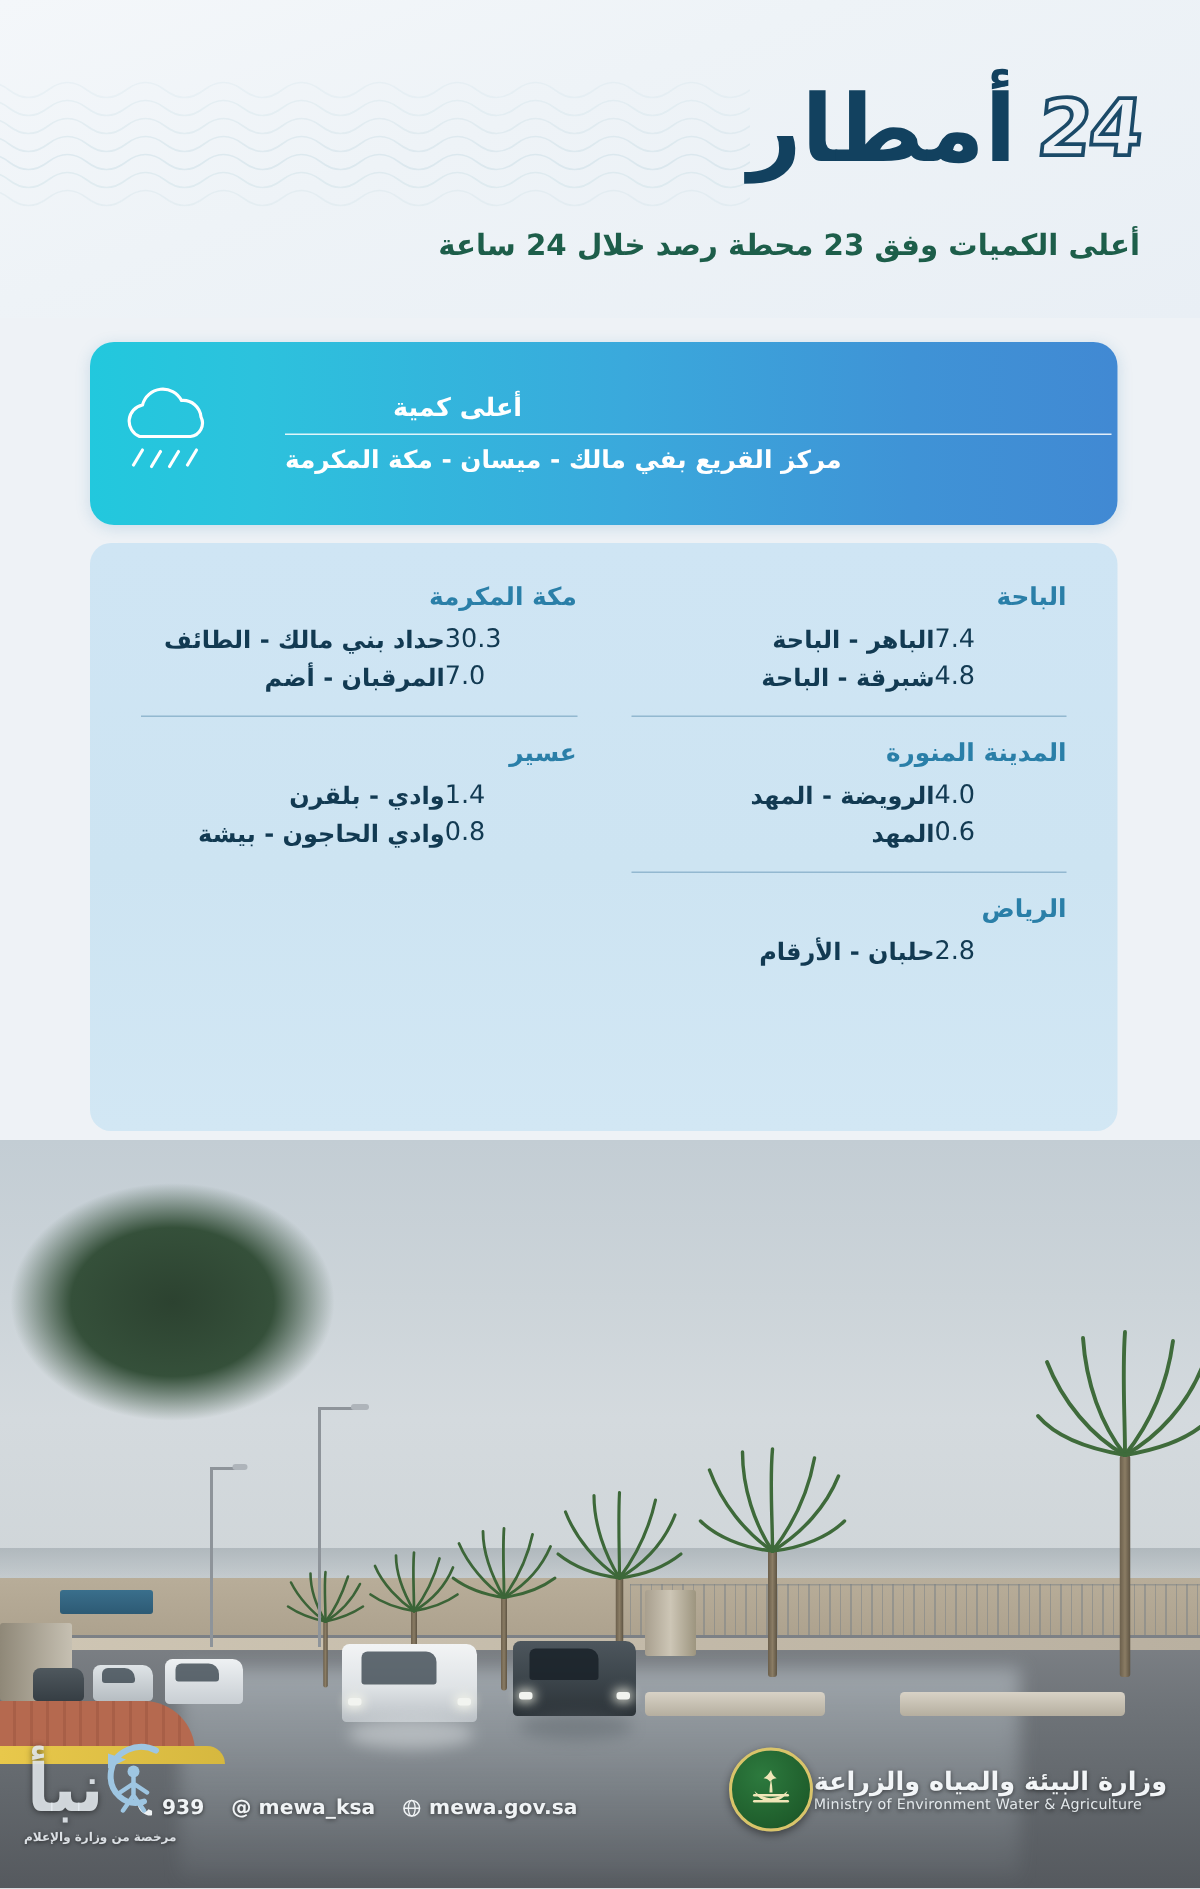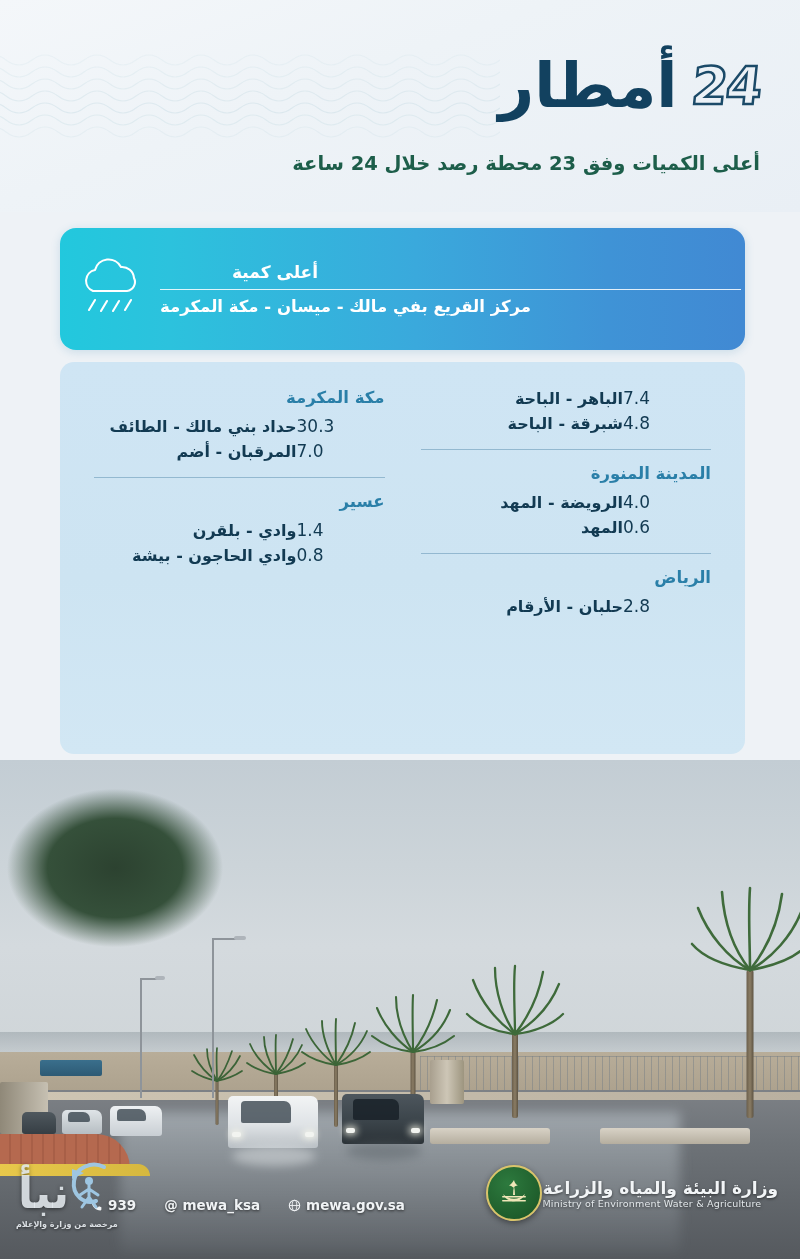--- a/index.html
+++ b/index.html
@@ -40,21 +40,21 @@
     border-radius:16px;
     background:linear-gradient(90deg,#22c8dd 0%,#2cc2dd 16%,#3aa9dc 52%,#3f93d6 80%,#4189d3 100%);
     display:flex;align-items:center;
     box-shadow:0 2px 10px rgba(40,120,170,.18);
   }
   .banner-value{
     width:255px;text-align:center;color:#e9fbff;
     font-size:74px;font-weight:300;letter-spacing:3px;line-height:1;
     direction:ltr;padding-bottom:4px;
   }
-  .banner-mid{flex:1;display:flex;flex-direction:column;align-items:flex-end;padding-right:4px;}
+  .banner-mid{flex:1;display:flex;flex-direction:column;align-items:flex-end;padding-right:4px;margin-left:30px;}
   .banner-label{color:#ffffff;font-size:17px;font-weight:bold;margin-bottom:4px;padding-left:72px;}
   .banner-rule{width:100%;height:1px;background:rgba(255,255,255,.85);margin:3px 0 7px;}
   .banner-station{color:#ffffff;font-size:16.5px;font-weight:bold;white-space:nowrap;}
   .banner-icon{width:100px;display:flex;align-items:center;justify-content:center;}
 
   
   .card{
     position:absolute;left:60px;top:362px;width:685px;height:392px;
     border-radius:14px;
     background:linear-gradient(180deg,#cfe5f4 0%,#cde4f2 55%,#d2e7f4 100%);
@@ -136,21 +136,21 @@
   .ministry-text{display:flex;flex-direction:column;align-items:flex-end;}
   .ministry-ar{color:#f2f5f7;font-size:17px;font-weight:bold;white-space:nowrap;
     text-shadow:0 1px 3px rgba(0,0,0,.55);}
   .ministry-en{color:#e3e8eb;font-size:9.5px;letter-spacing:.2px;white-space:nowrap;
     text-shadow:0 1px 3px rgba(0,0,0,.55);direction:ltr;}
   .emblem{width:52px;height:52px;border-radius:50%;
     background:radial-gradient(circle at 38% 32%,#2d7a3e,#1f5e2c 70%,#184a22);
     border:2px solid #d9c46a;display:flex;align-items:center;justify-content:center;
     box-shadow:0 2px 6px rgba(0,0,0,.45);}
   .contact{
-    position:absolute;left:90px;bottom:46px;display:flex;gap:28px;
+    position:absolute;left:90px;bottom:46px;display:flex;gap:18px;
     direction:ltr;
     margin-top:23px;
   }
   .contact-item{display:flex;align-items:center;gap:5px;color:#f0f3f5;font-size:13.5px;
     text-shadow:0 1px 3px rgba(0,0,0,.6);white-space:nowrap;font-weight:bold;}
   .watermark{position:absolute;left:16px;bottom:28px;width:110px;height:78px;}
   .wm-ar{position:absolute;left:2px;top:14px;color:rgba(230,236,240,.88);
     font-size:44px;font-weight:bold;text-shadow:0 1px 4px rgba(0,0,0,.5);}
   .wm-sub{position:absolute;left:0;bottom:2px;color:rgba(235,240,244,.9);
     font-size:8px;font-weight:bold;white-space:nowrap;text-shadow:0 1px 3px rgba(0,0,0,.6);}
@@ -194,20 +194,21 @@
         <line x1="52" y1="52" x2="58" y2="42"></line>
       </g>
     </svg>
   </div>
 </div>
 
 <div class="card">
   <div class="card-cols">
     <div class="col right">
         <div class="region">
+          <div class="region-name">الباحة</div>
           <div class="st-row">
             <div class="st-val">7.4</div>
             <div class="st-name">الباهر - الباحة</div>
           </div>
           <div class="st-row">
             <div class="st-val">4.8</div>
             <div class="st-name">شبرقة - الباحة</div>
           </div>
         </div>
         <div class="region-sep"></div>

